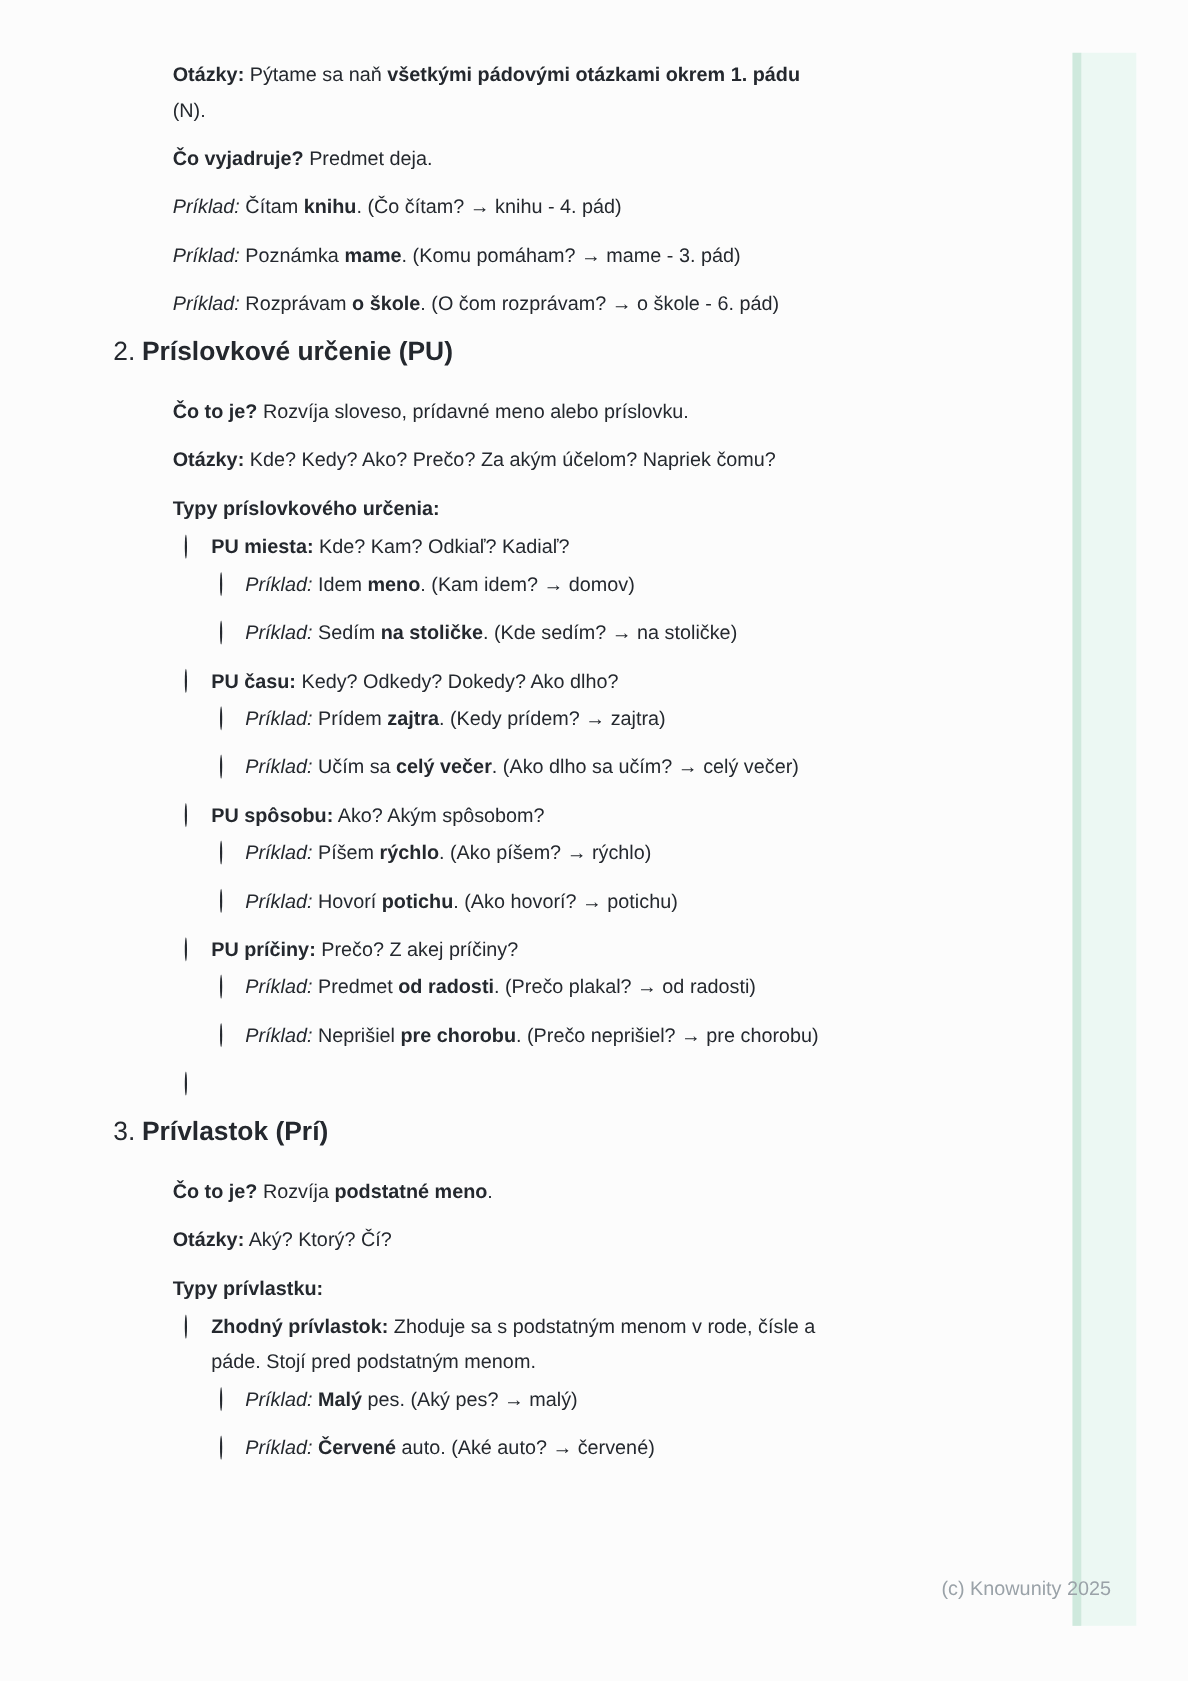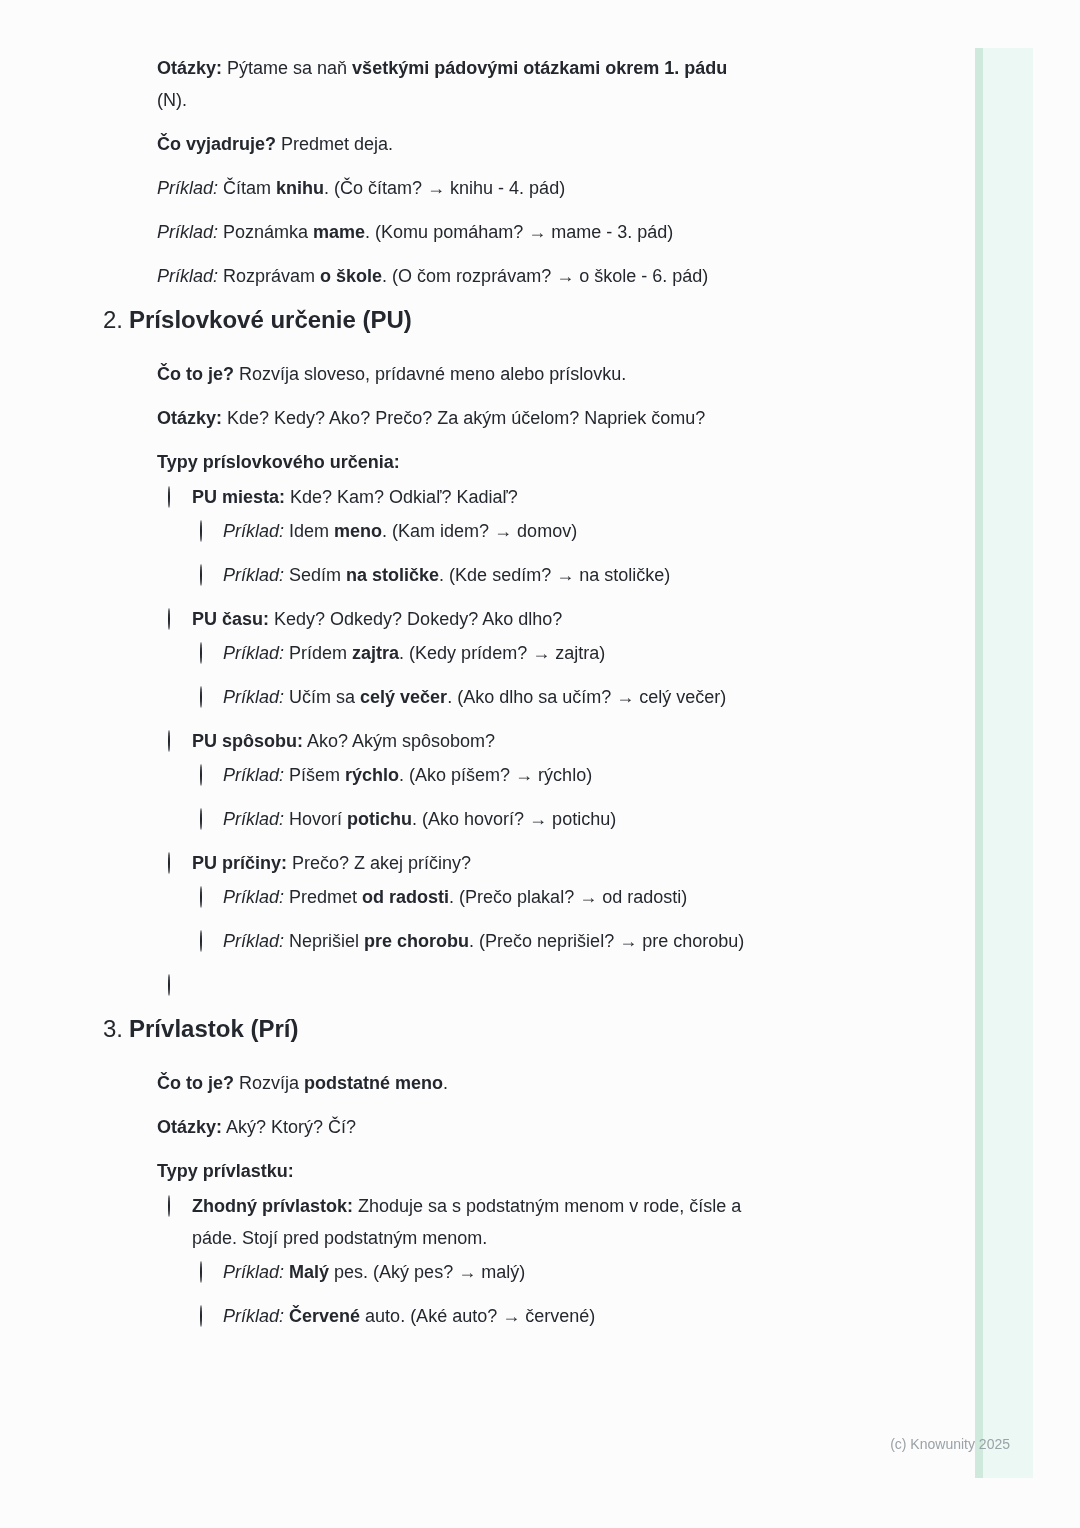--- a/index.html
+++ b/index.html
@@ -40,21 +40,21 @@
   h2 .num{margin-right:6px}
   h2 .title{font-weight:700}
   ul.lvl1{padding-left:32px}
   ul.lvl1 > li{margin-bottom:12px}
   ul.lvl2{padding-left:11px;margin-top:3px}
   ul.lvl2 > li{margin-bottom:0}
   ul.lvl3{padding-left:8px;margin-top:2px;margin-bottom:8px}
   ul.lvl3 > li{margin-bottom:12px}
   .footer{
     position:absolute;top:1434px;right:70px;z-index:3;
-    font-size:14px;line-height:20px;color:var(--footer);
+    font-size:18px;line-height:20px;color:var(--footer);
   }
 </style>
 </head>
 <body>
 
 <div class="stripe"></div>
 
 <div id="doc">
     <ul class="lvl1">
       <li>

